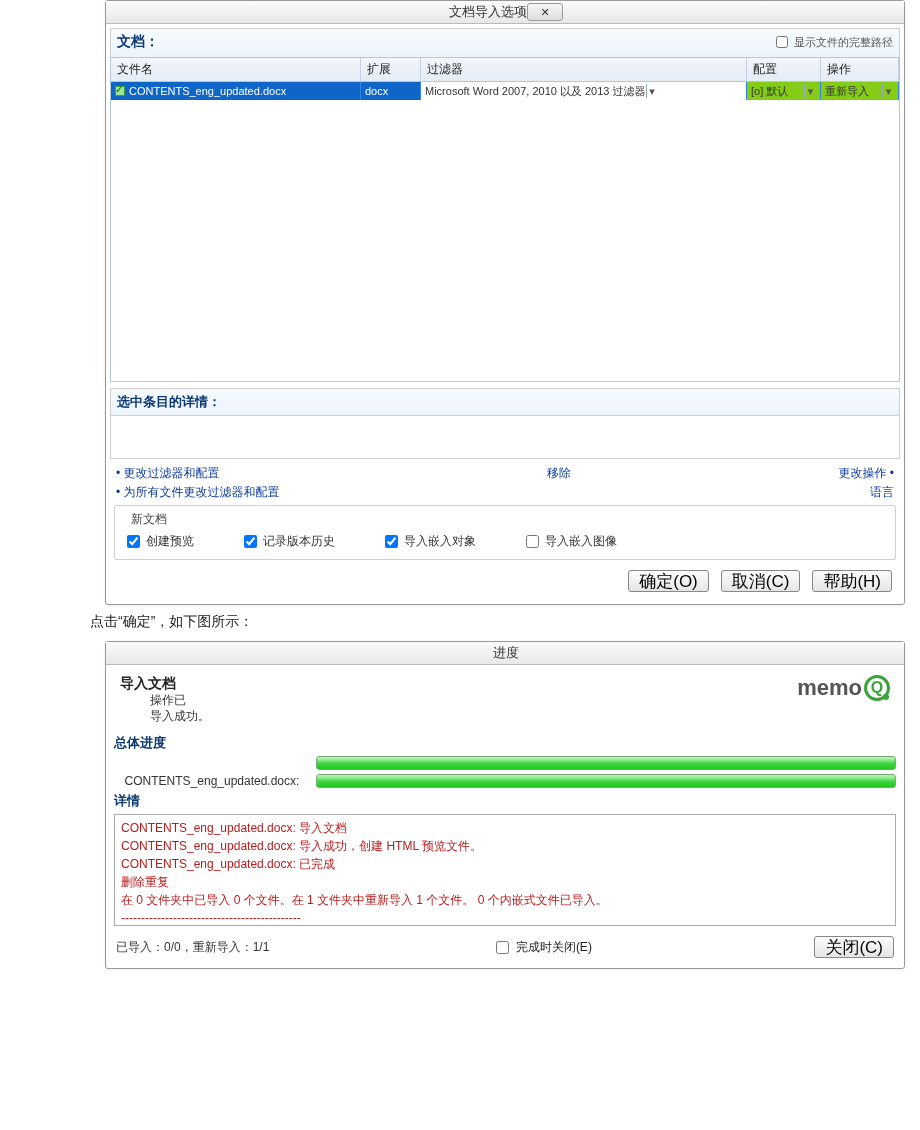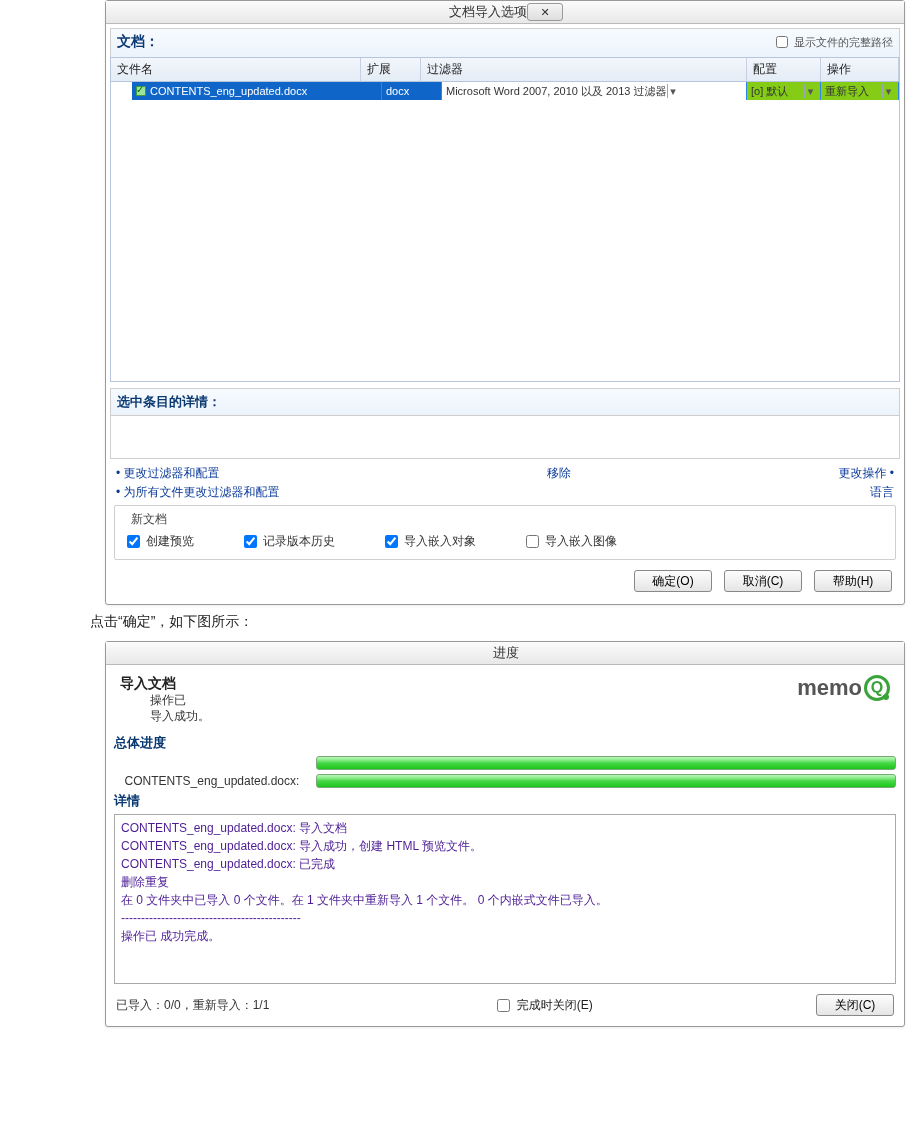--- a/index.html
+++ b/index.html
@@ -69,21 +69,20 @@
   .col-name { flex: 0 0 250px; }
   .col-ext  { flex: 0 0 60px; }
   .col-flt  { flex: 1 1 auto; min-width:200px; }
   .col-cfg  { flex: 0 0 74px; }
   .col-op   { flex: 0 0 78px; }
   .table-body {
     border: 1px solid #b7c6dd; border-top: none;
     height: 300px;
     background: #fff;
     overflow: auto;
-    padding-left: 21px;
   }
   .trow {
     display: flex;
     height: 18px;
     align-items: stretch;
     background: #1066c8;
     color: #fff;
     font-size: 11px;
   }
   .trow .td {
@@ -141,21 +140,21 @@
   .cbx { display:flex; align-items:center; gap:3px; }
   .cbx input { width:13px; height:13px; }
   .btn-row {
     display:flex; justify-content:flex-end; gap:12px;
     padding:6px 8px 8px;
   }
   .win-btn {
     min-width:78px; height:22px;
     border:1px solid #888; border-radius:3px;
     background:linear-gradient(#fdfdfd,#e5e5e5);
-    font-size:12px; cursor:pointer;
+    font-size:17px; cursor:pointer;
     display:flex;align-items:center;justify-content:center;
     padding:4px 10px;
   }
   .caption-text { margin: 6px 0 10px 90px; font-size:14px; }
 
   
   .d2-inner { padding: 6px 8px 10px; }
   .d2-head {
     display:flex; justify-content:space-between; align-items:flex-start;
     padding:4px 6px 6px;
@@ -173,22 +172,22 @@
   .sect-label { font-weight:bold; font-size:13px; color:#0b3a73; margin-top:4px; }
   .pbar-row { display:flex; align-items:center; gap:6px; margin:4px 0; }
   .pbar-row .plabel { flex:0 0 196px; font-size:12px; color:#333; overflow:hidden; white-space:nowrap; text-overflow:ellipsis;text-align:center;}
   .pbar {
     flex:1; height:14px; border:1px solid #7aa77a; border-radius:3px;
     background: linear-gradient(#6ee86e,#1ec61e);
     position:relative; overflow:hidden;
   }
   .pbar .shine { position:absolute; top:0; left:0; right:0; height:50%; background:linear-gradient(#b6f7b6,transparent);}
   .detail-box {
-    border:1px solid #aaa; height:170px; margin-top:4px;
-    padding:4px 6px; font-size:12px; color:#4c1d95; line-height:1.5;
+    border:1px solid #aaa; height:112px; margin-top:4px;
+    padding:4px 6px; font-size:12px; color:#b91c1c; line-height:1.5;
     overflow:auto;
   }
   .d2-foot {
     display:flex; align-items:center; justify-content:space-between;
     padding:10px 2px 0;
     font-size:12px;
   }
   .d2-foot .left { color:#333; }
   .d2-foot .mid { display:flex; align-items:center; gap:4px; }
 </style>

